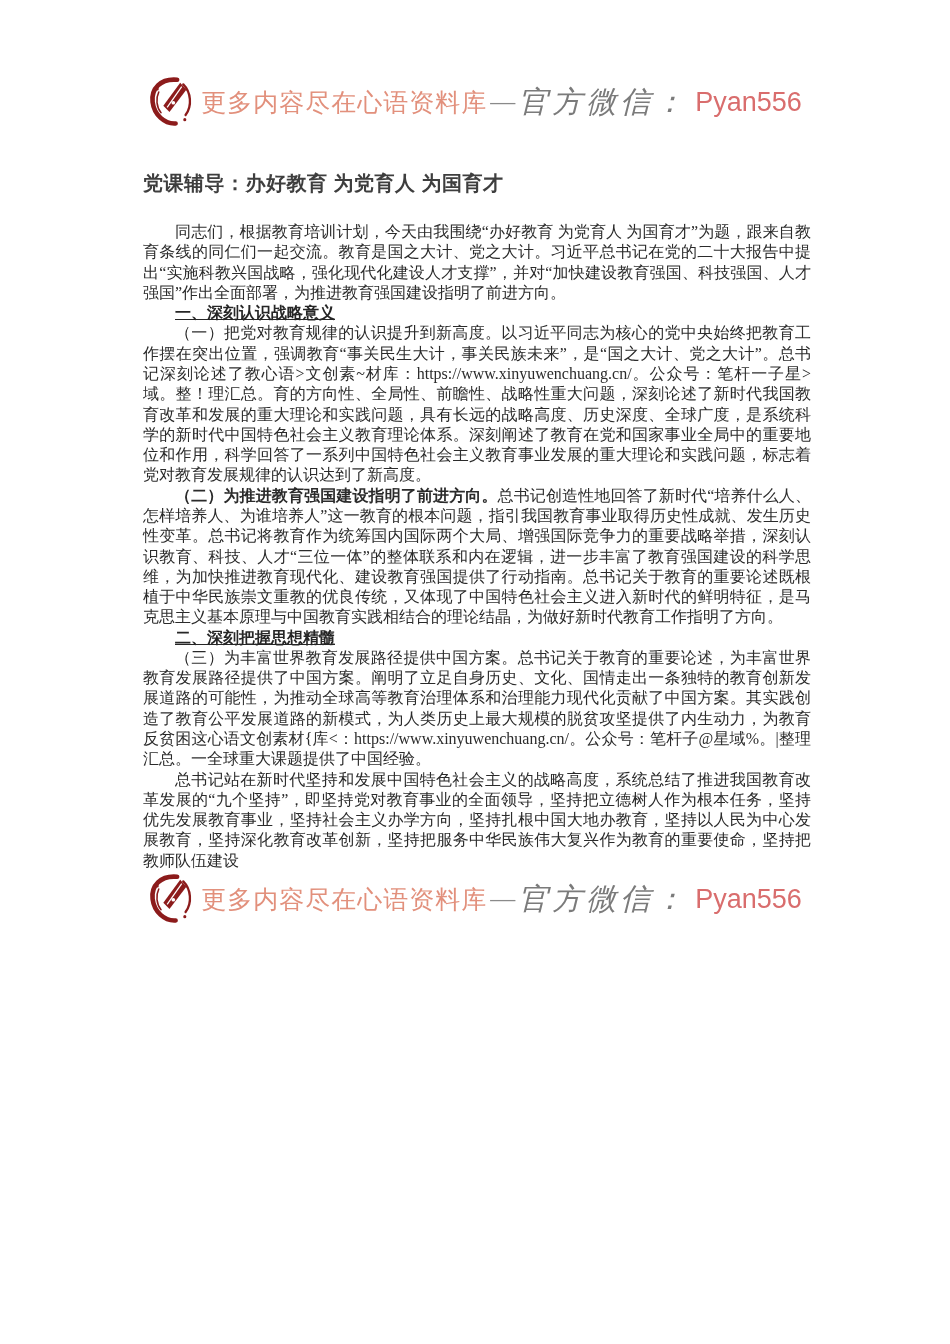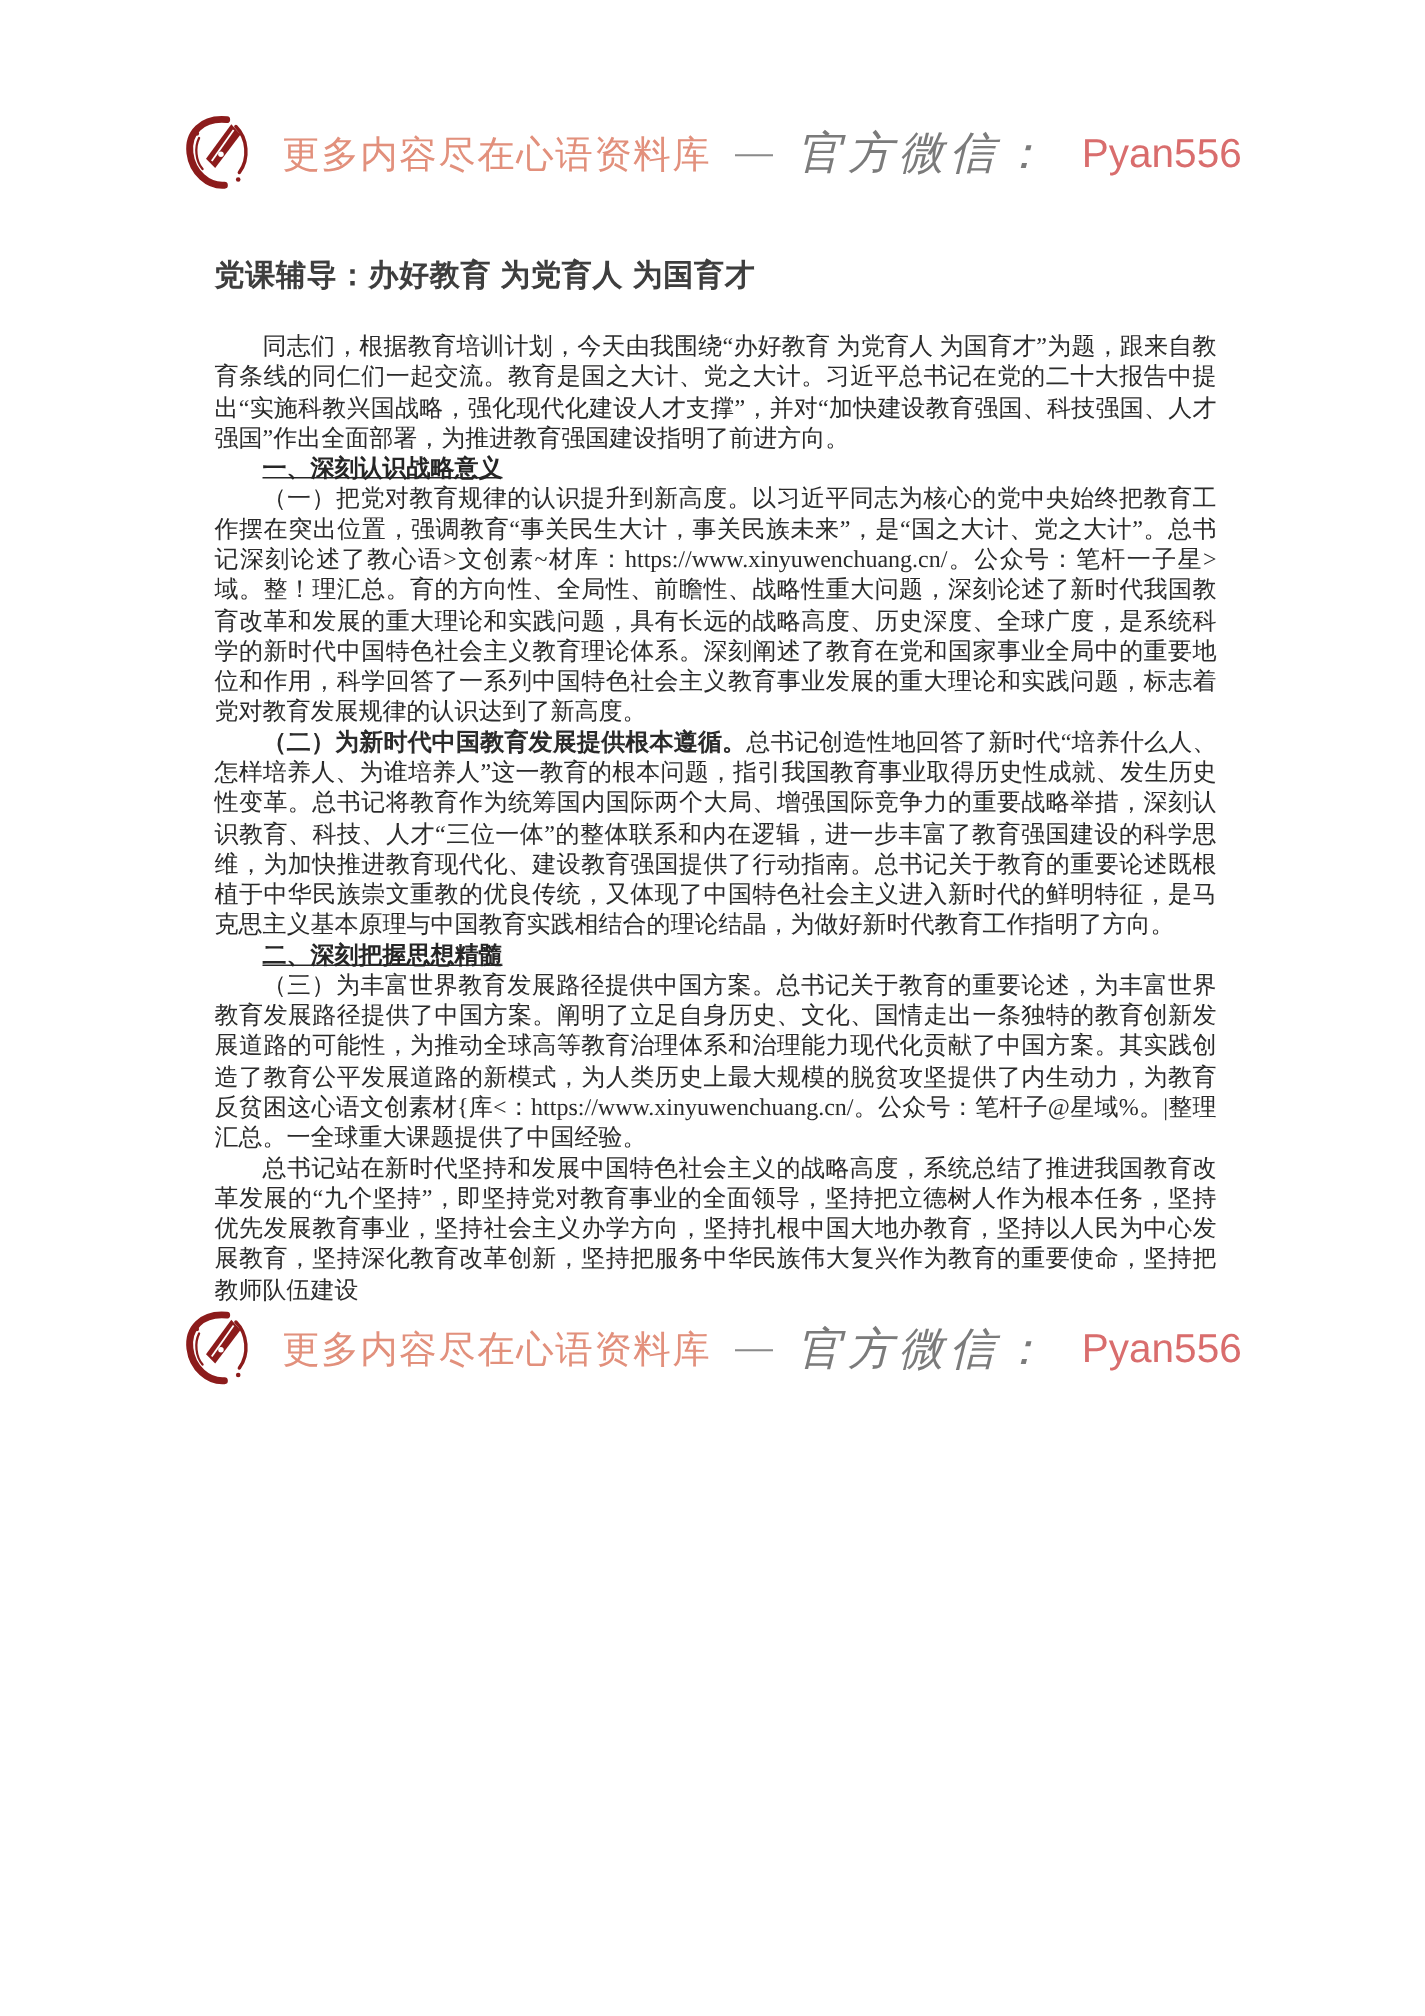--- a/index.html
+++ b/index.html
@@ -5,21 +5,21 @@
   html,body { margin:0; padding:0; background:#ffffff; }
   .page {
     position:relative;
     width:950px; height:1344px;
     background:#ffffff;
     overflow:hidden;
     font-family:"Liberation Serif","DejaVu Serif",serif;
   }
   .watermark {
     display:flex; align-items:center; justify-content:center;
-    gap:20px; white-space:nowrap;
+    gap:7px; white-space:nowrap;
   }
   .watermark .logo { display:inline-flex; width:46px; height:56px; flex:0 0 auto; }
   .watermark .brand {
     font-size:25px; color:#e2907c; letter-spacing:1px;
     font-family:"Liberation Serif","DejaVu Serif",serif;
   }
   .watermark .dash { font-size:25px; color:#8a8a8a; margin:0 -4px; }
   .watermark .wechat-label {
     font-size:30px; color:#7b7b7b; font-style:italic; letter-spacing:4px;
     font-family:"DejaVu Serif","Liberation Serif",serif;
@@ -81,21 +81,21 @@
 
   <h1 class="doc-title">党课辅导：办好教育 为党育人 为国育才</h1>
 
   <div class="doc-body">
     <p class="para"><span class="lead"></span><span>同志们，根据教育培训计划，今天由我围绕“办好教育 为党育人 为国育才”为题，跟来自教育条线的同仁们一起交流。教育是国之大计、党之大计。习近平总书记在党的二十大报告中提出“实施科教兴国战略，强化现代化建设人才支撑”，并对“加快建设教育强国、科技强国、人才强国”作出全面部署，为推进教育强国建设指明了前进方向。</span></p>
 
     <p class="para heading">一、深刻认识战略意义</p>
 
     <p class="para"><span class="lead"></span><span>（一）把党对教育规律的认识提升到新高度。以习近平同志为核心的党中央始终把教育工作摆在突出位置，强调教育“事关民生大计，事关民族未来”，是“国之大计、党之大计”。总书记深刻论述了教心语&gt;文创素~材库：https://www.xinyuwenchuang.cn/。公众号：笔杆一子星&gt;域。整！理汇总。育的方向性、全局性、前瞻性、战略性重大问题，深刻论述了新时代我国教育改革和发展的重大理论和实践问题，具有长远的战略高度、历史深度、全球广度，是系统科学的新时代中国特色社会主义教育理论体系。深刻阐述了教育在党和国家事业全局中的重要地位和作用，科学回答了一系列中国特色社会主义教育事业发展的重大理论和实践问题，标志着党对教育发展规律的认识达到了新高度。</span></p>
 
-    <p class="para"><span class="lead">（二）为新时代中国教育发展提供根本遵循。</span><span>总书记创造性地回答了新时代“培养什么人、怎样培养人、为谁培养人”这一教育的根本问题，指引我国教育事业取得历史性成就、发生历史性变革。总书记将教育作为统筹国内国际两个大局、增强国际竞争力的重要战略举措，深刻认识教育、科技、人才“三位一体”的整体联系和内在逻辑，进一步丰富了教育强国建设的科学思维，为加快推进教育现代化、建设教育强国提供了行动指南。总书记关于教育的重要论述既根植于中华民族崇文重教的优良传统，又体现了中国特色社会主义进入新时代的鲜明特征，是马克思主义基本原理与中国教育实践相结合的理论结晶，为做好新时代教育工作指明了方向。</span></p>
+    <p class="para"><span class="lead">（二）为推进教育强国建设指明了前进方向。</span><span>总书记创造性地回答了新时代“培养什么人、怎样培养人、为谁培养人”这一教育的根本问题，指引我国教育事业取得历史性成就、发生历史性变革。总书记将教育作为统筹国内国际两个大局、增强国际竞争力的重要战略举措，深刻认识教育、科技、人才“三位一体”的整体联系和内在逻辑，进一步丰富了教育强国建设的科学思维，为加快推进教育现代化、建设教育强国提供了行动指南。总书记关于教育的重要论述既根植于中华民族崇文重教的优良传统，又体现了中国特色社会主义进入新时代的鲜明特征，是马克思主义基本原理与中国教育实践相结合的理论结晶，为做好新时代教育工作指明了方向。</span></p>
 
     <p class="para heading">二、深刻把握思想精髓</p>
 
     <p class="para"><span class="lead"></span><span>（三）为丰富世界教育发展路径提供中国方案。总书记关于教育的重要论述，为丰富世界教育发展路径提供了中国方案。阐明了立足自身历史、文化、国情走出一条独特的教育创新发展道路的可能性，为推动全球高等教育治理体系和治理能力现代化贡献了中国方案。其实践创造了教育公平发展道路的新模式，为人类历史上最大规模的脱贫攻坚提供了内生动力，为教育反贫困这心语文创素材{库&lt;：https://www.xinyuwenchuang.cn/。公众号：笔杆子@星域%。|整理汇总。一全球重大课题提供了中国经验。</span></p>
 
     <p class="para"><span class="lead"></span><span>总书记站在新时代坚持和发展中国特色社会主义的战略高度，系统总结了推进我国教育改革发展的“九个坚持”，即坚持党对教育事业的全面领导，坚持把立德树人作为根本任务，坚持优先发展教育事业，坚持社会主义办学方向，坚持扎根中国大地办教育，坚持以人民为中心发展教育，坚持深化教育改革创新，坚持把服务中华民族伟大复兴作为教育的重要使命，坚持把教师队伍建设</span></p>
   </div>
 
   <div class="watermark wm-footer">
     <span class="logo">

